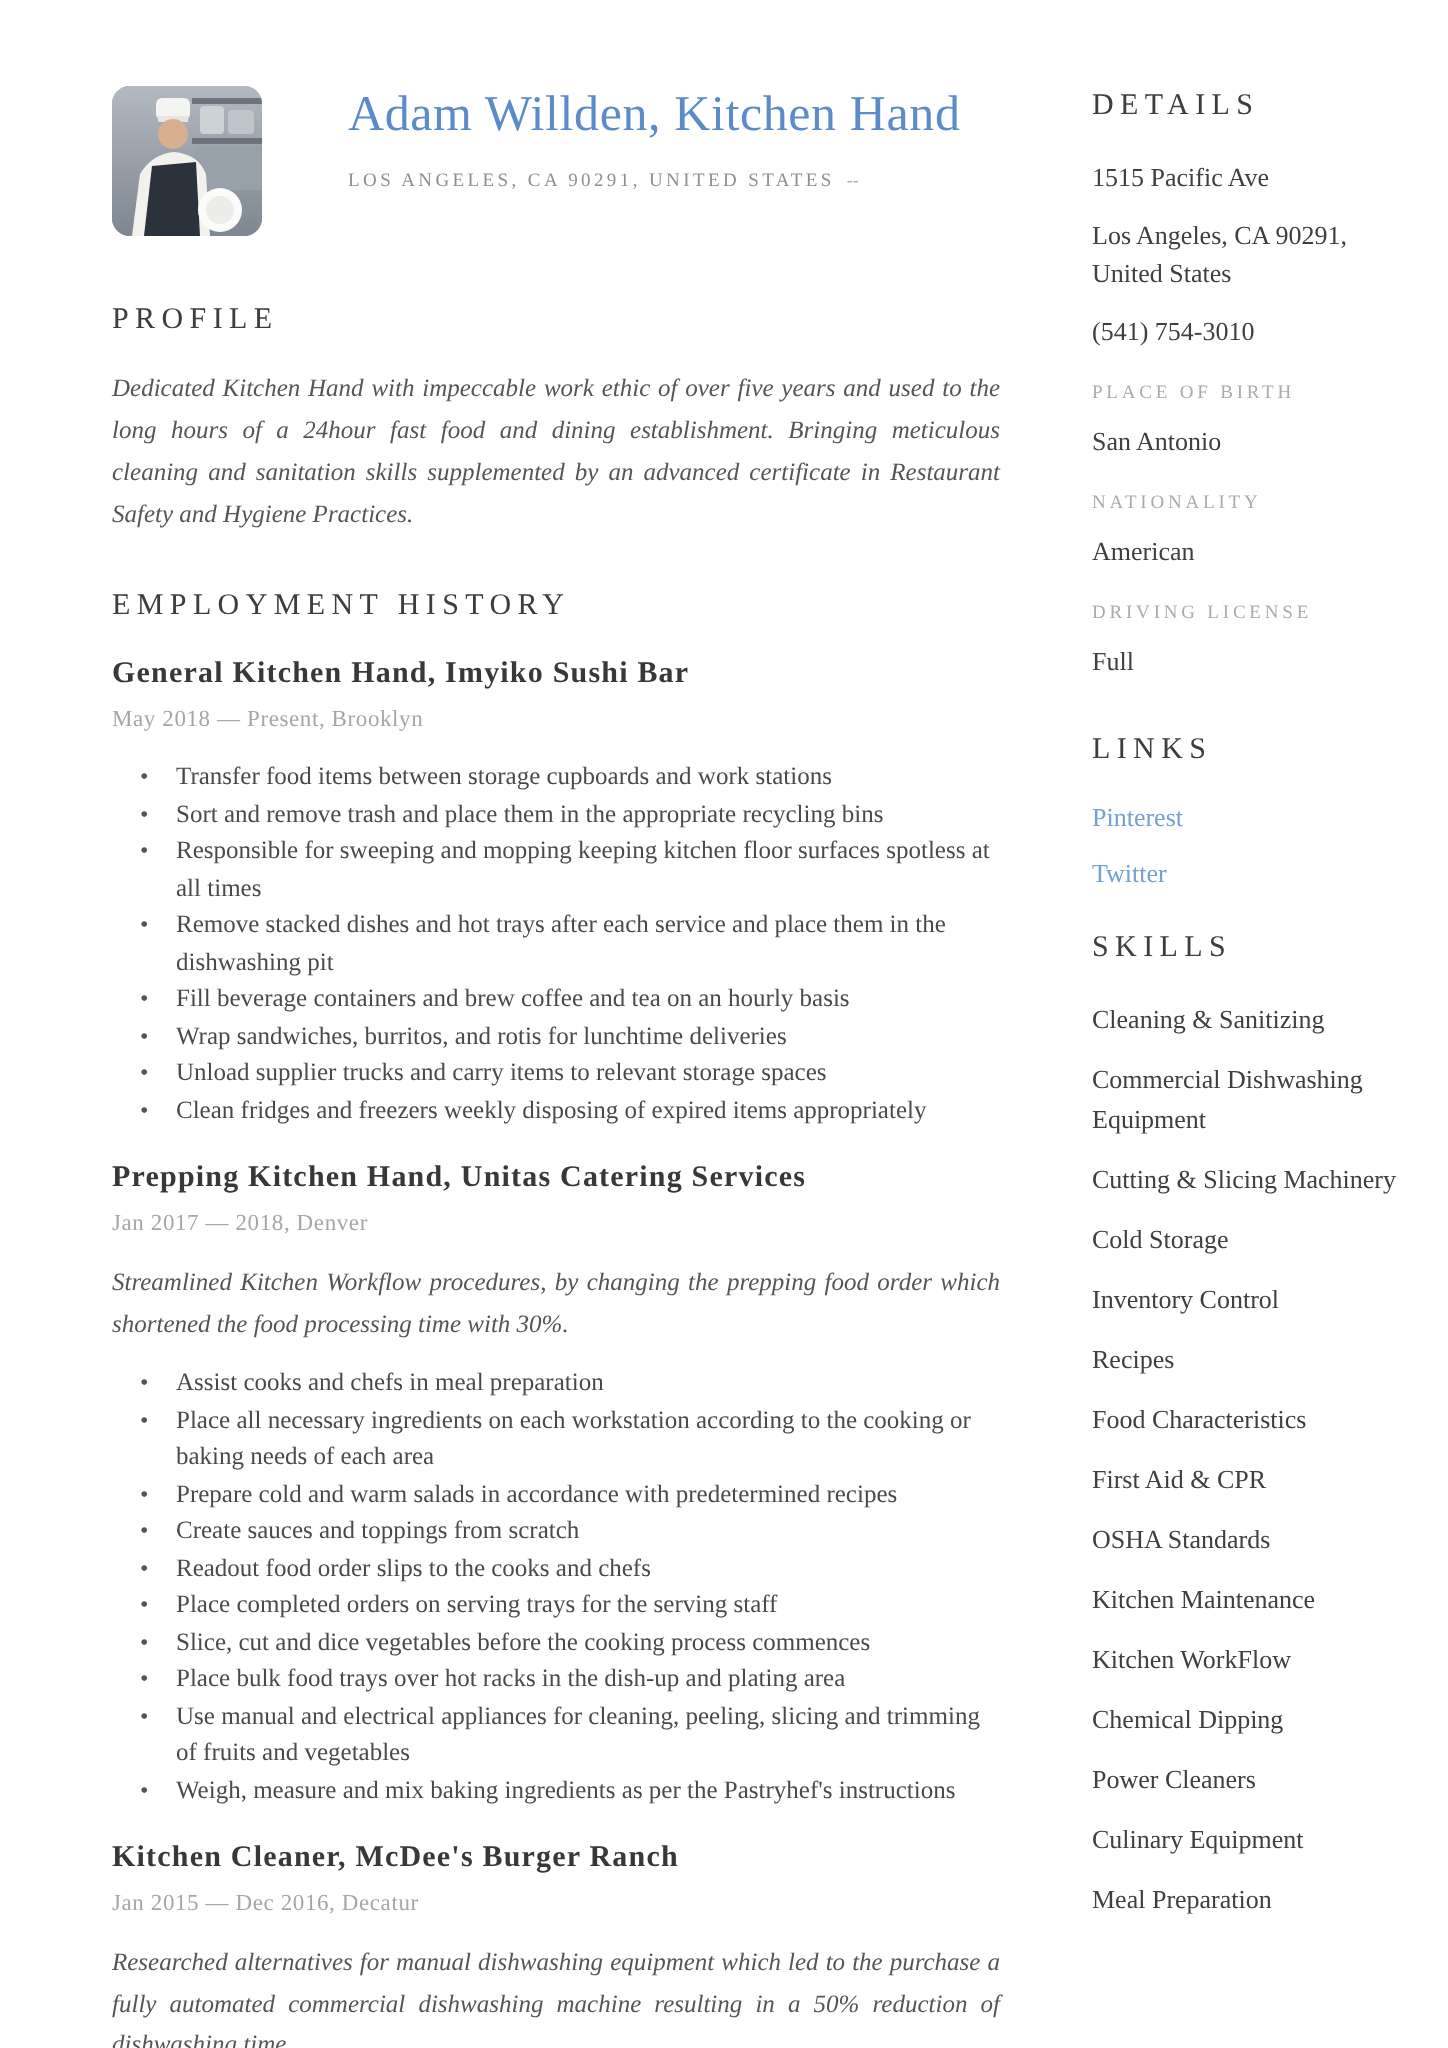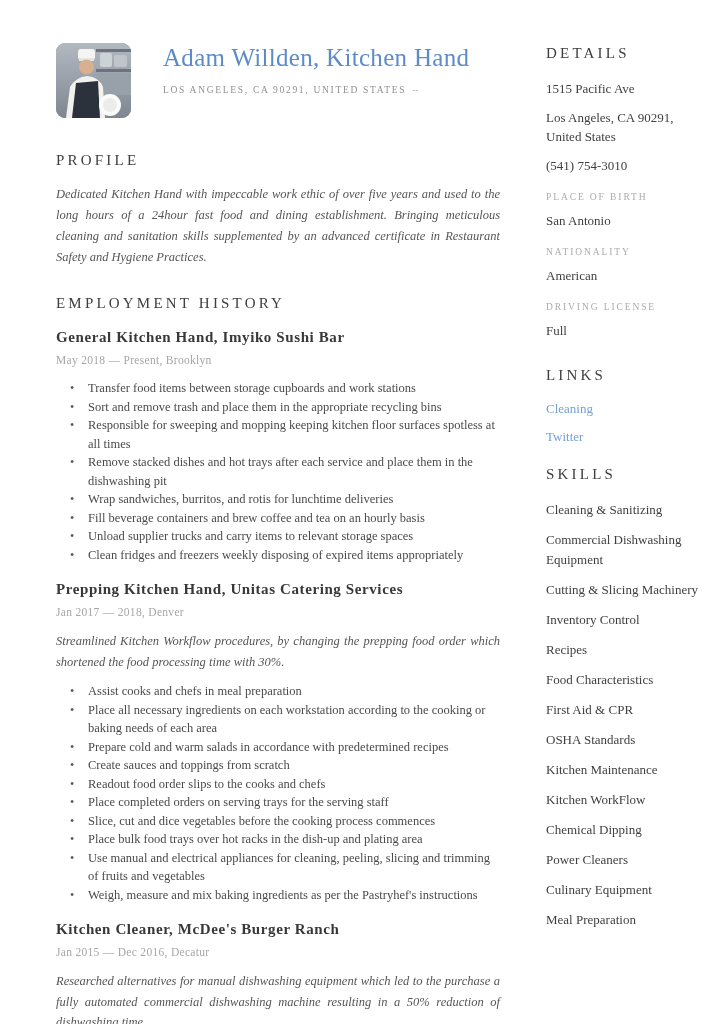--- a/index.html
+++ b/index.html
@@ -9,21 +9,21 @@
     background: #ffffff;
     font-family: "Liberation Serif", serif;
     color: #444;
     overflow: hidden;
   }
   .page { display: flex; width: 724px; }
   .main { width: 444px; margin-left: 56px; padding-top: 43px; }
   .side { width: 152px; margin-left: 46px; padding-top: 45px; }
 
   
-  .header { display: flex; gap: 32px; margin-bottom: 34px; }
+  .header { display: flex; gap: 43px; margin-bottom: 34px; }
   .photo {
     width: 75px; height: 75px; border-radius: 9px; overflow: hidden; flex: none;
     background: #8d939c;
   }
   .photo svg { display: block; }
   .head-text { padding-top: 1px; }
   .name {
     font-size: 25px; font-weight: normal; color: #5b8bc9;
     margin: 0 0 13px; letter-spacing: 0.3px; line-height: 1.1;
   }
@@ -130,22 +130,22 @@
     <h2 class="sec-heading emp-heading">EMPLOYMENT HISTORY</h2>
 
     <div class="job">
       <h3 class="job-title">General Kitchen Hand, Imyiko Sushi Bar</h3>
       <div class="job-date">May 2018 — Present, Brooklyn</div>
       <ul class="bullets">
           <li>Transfer food items between storage cupboards and work stations</li>
           <li>Sort and remove trash and place them in the appropriate recycling bins</li>
           <li>Responsible for sweeping and mopping keeping kitchen floor surfaces spotless at all times</li>
           <li>Remove stacked dishes and hot trays after each service and place them in the dishwashing pit</li>
+          <li>Fill beverage containers and brew coffee and tea on an hourly basis</li>
           <li>Wrap sandwiches, burritos, and rotis for lunchtime deliveries</li>
-          <li>Fill beverage containers and brew coffee and tea on an hourly basis</li>
           <li>Unload supplier trucks and carry items to relevant storage spaces</li>
           <li>Clean fridges and freezers weekly disposing of expired items appropriately</li>
         </ul>
     </div>
 
     <div class="job">
       <h3 class="job-title">Prepping Kitchen Hand, Unitas Catering Services</h3>
       <div class="job-date">Jan 2017 — 2018, Denver</div>
       <p class="job-summary">Streamlined Kitchen Workflow procedures, by changing the prepping food order which shortened the food processing time with 30%.</p>
       <ul class="bullets">
@@ -182,31 +182,32 @@
 
     <div class="detail-label">NATIONALITY</div>
     <div class="detail-val">American</div>
 
     <div class="detail-label">DRIVING LICENSE</div>
     <div class="detail-val">Full</div>
 
     <div class="links-sec">
       <h2 class="sec-heading">LINKS</h2>
       <div class="links-list">
-          <a>Cleaning</a>
+          <a>Pinterest</a>
           <a>Twitter</a>
         </div>
     </div>
 
     <div class="skills-sec">
       <h2 class="sec-heading">SKILLS</h2>
       <div class="skills-list">
           <div>Cleaning &amp; Sanitizing</div>
           <div>Commercial Dishwashing Equipment</div>
           <div>Cutting &amp; Slicing Machinery</div>
+          <div>Cold Storage</div>
           <div>Inventory Control</div>
           <div>Recipes</div>
           <div>Food Characteristics</div>
           <div>First Aid &amp; CPR</div>
           <div>OSHA Standards</div>
           <div>Kitchen Maintenance</div>
           <div>Kitchen WorkFlow</div>
           <div>Chemical Dipping</div>
           <div>Power Cleaners</div>
           <div>Culinary Equipment</div>

